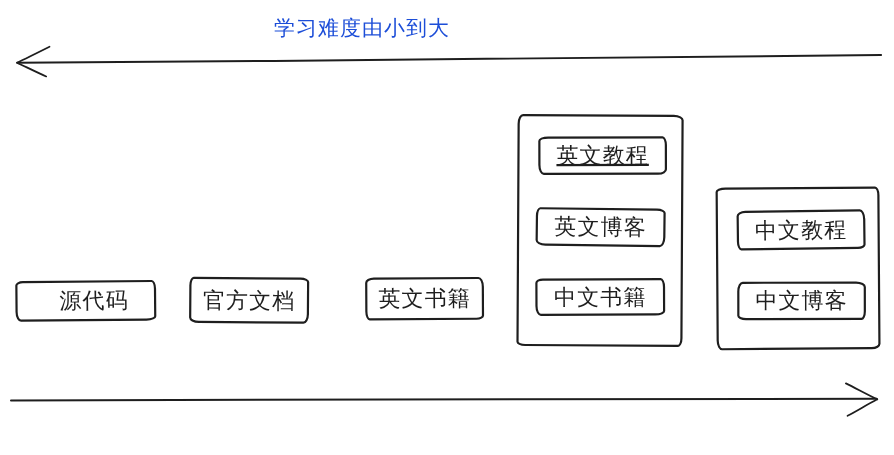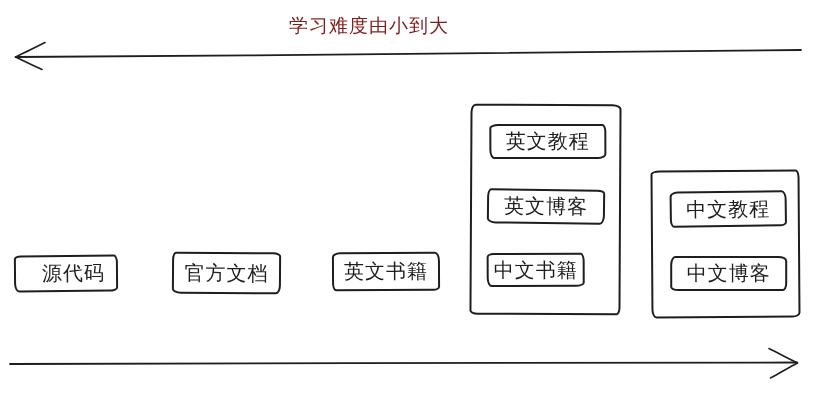--- a/index.html
+++ b/index.html
@@ -13,23 +13,22 @@
     height: 414px;
     background: #ffffff;
     font-family: "Liberation Sans", "DejaVu Sans", sans-serif;
     color: #1e1e1e;
     overflow: hidden;
   }
   .axis-label {
     position: absolute;
     font-size: 19px;
     letter-spacing: 1px;
-    text-align: center;
     white-space: nowrap;
-    color: #7f1d1d;
+    color: #1d4ed8;
   }
   .axis-label.top { left: 249px; top: 13px; width: 240px; }
   .axis-label.bottom { left: 261px; top: 374px; width: 240px; }
   .arrows-svg {
     position: absolute;
     left: 0; top: 0;
     width: 813px; height: 414px;
     pointer-events: none;
   }
   .box {
@@ -73,40 +72,40 @@
       <path d="M 15.5 57 C 25 61.5, 34 66, 42 69.5" stroke-width="1.6"></path>
     </g>
 
     <g stroke="#1e1e1e" fill="none" stroke-linecap="round">
       <path d="M 10 364 C 270 363.5, 540 362.5, 797 362.5" stroke-width="1.8"></path>
       <path d="M 769 348.5 C 779 353.5, 789 359, 797.5 363" stroke-width="1.6"></path>
       <path d="M 797.5 363 C 788 368, 779 373.5, 770.5 378" stroke-width="1.6"></path>
     </g>
   </svg>
 
-  <div class="box sk1" style="left:14px; top:255px; width:104px; height:37px;padding-left:15px;">
+  <div class="box sk1" style="left:14px; top:255px; width:128px; height:37px;padding-left:15px;">
     <span>源代码</span>
   </div>
 
   <div class="box sk3" style="left:332px; top:252px; width:108px; height:39px;">
     <span>英文书籍</span>
   </div>
 
   <div class="box sk2" style="left:172px; top:252px; width:109px; height:42px;">
     <span>官方文档</span>
   </div>
 
   <div class="group sk4" style="left:470px; top:104px; width:151px; height:211px;">
-    <div class="box sk5" style="left:17px; top:18px; width:117px; height:35px;">
+    <div class="box sk5" style="left:17px; top:18px; width:117px; height:35px;text-decoration:underline;">
       <span>英文教程</span>
     </div>
     <div class="box sk2" style="left:15px; top:83px; width:118px; height:35px;">
       <span>英文博客</span>
     </div>
-    <div class="box sk1" style="left:15px; top:147px; width:98px; height:34px;">
+    <div class="box sk1" style="left:15px; top:147px; width:118px; height:34px;">
       <span>中文书籍</span>
     </div>
   </div>
 
   <div class="group sk5" style="left:651px; top:170px; width:149px; height:148px;">
     <div class="box sk3" style="left:17px; top:19px; width:117px; height:36px;">
       <span>中文教程</span>
     </div>
     <div class="box sk4" style="left:17px; top:84px; width:117px; height:35px;text-align:right;">
       <span>中文博客</span>

